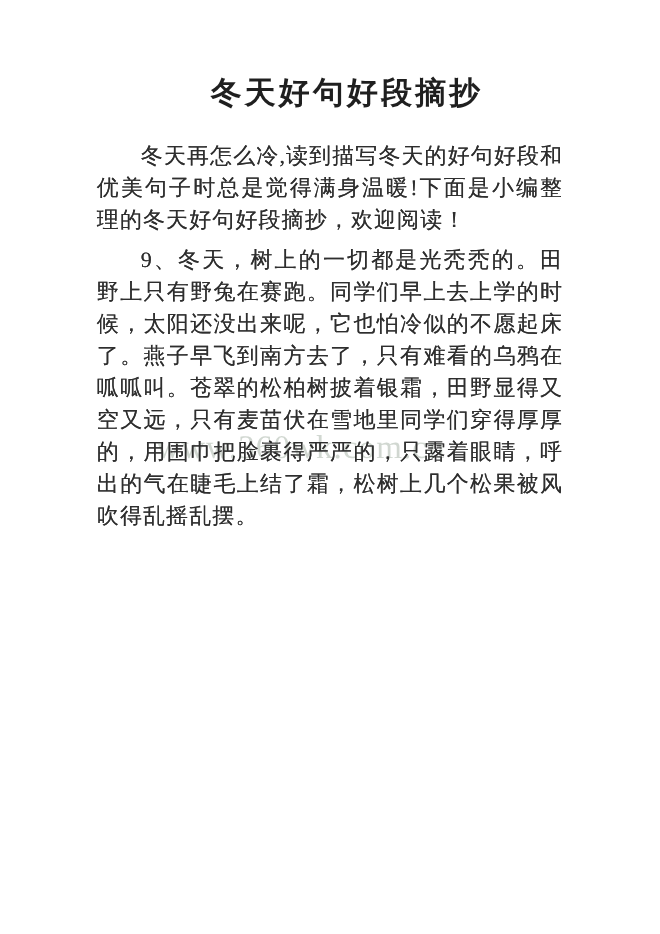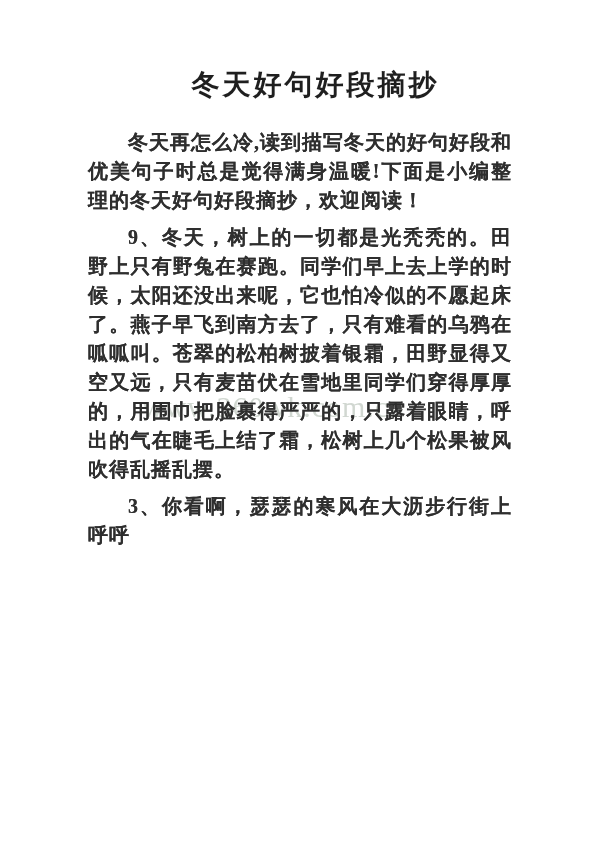--- a/index.html
+++ b/index.html
@@ -22,21 +22,20 @@
     font-weight: bold;
     color: #1f1f1f;
     letter-spacing: 3px;
     padding-left: 31px;
   }
   .content {
     position: relative;
     z-index: 2;
     margin: 0 88px;
     width: 424px;
-    font-weight: bold;
   }
   .content p {
     margin: 0 0 8px 0;
     font-size: 20px;
     line-height: 29px;
     text-align: justify;
     text-indent: 2em;
     color: #2e2e2e;
     letter-spacing: 1px;
     
@@ -59,15 +58,14 @@
 <body>
 
 <div class="page">
   <div class="watermark">www.360wk.com.cn</div>
 
   <h1 class="doc-title">冬天好句好段摘抄</h1>
 
   <div class="content">
     <p>冬天再怎么冷,读到描写冬天的好句好段和优美句子时总是觉得满身温暖!下面是小编整理的冬天好句好段摘抄，欢迎阅读！</p>
     <p>9、冬天，树上的一切都是光秃秃的。田野上只有野兔在赛跑。同学们早上去上学的时候，太阳还没出来呢，它也怕冷似的不愿起床了。燕子早飞到南方去了，只有难看的乌鸦在呱呱叫。苍翠的松柏树披着银霜，田野显得又空又远，只有麦苗伏在雪地里同学们穿得厚厚的，用围巾把脸裹得严严的，只露着眼睛，呼出的气在睫毛上结了霜，松树上几个松果被风吹得乱摇乱摆。</p>
-    <p>3、你看啊，瑟瑟的寒风在大沥步行街上呼呼</p>
   </div>
 </div>
 
 </body></html>

